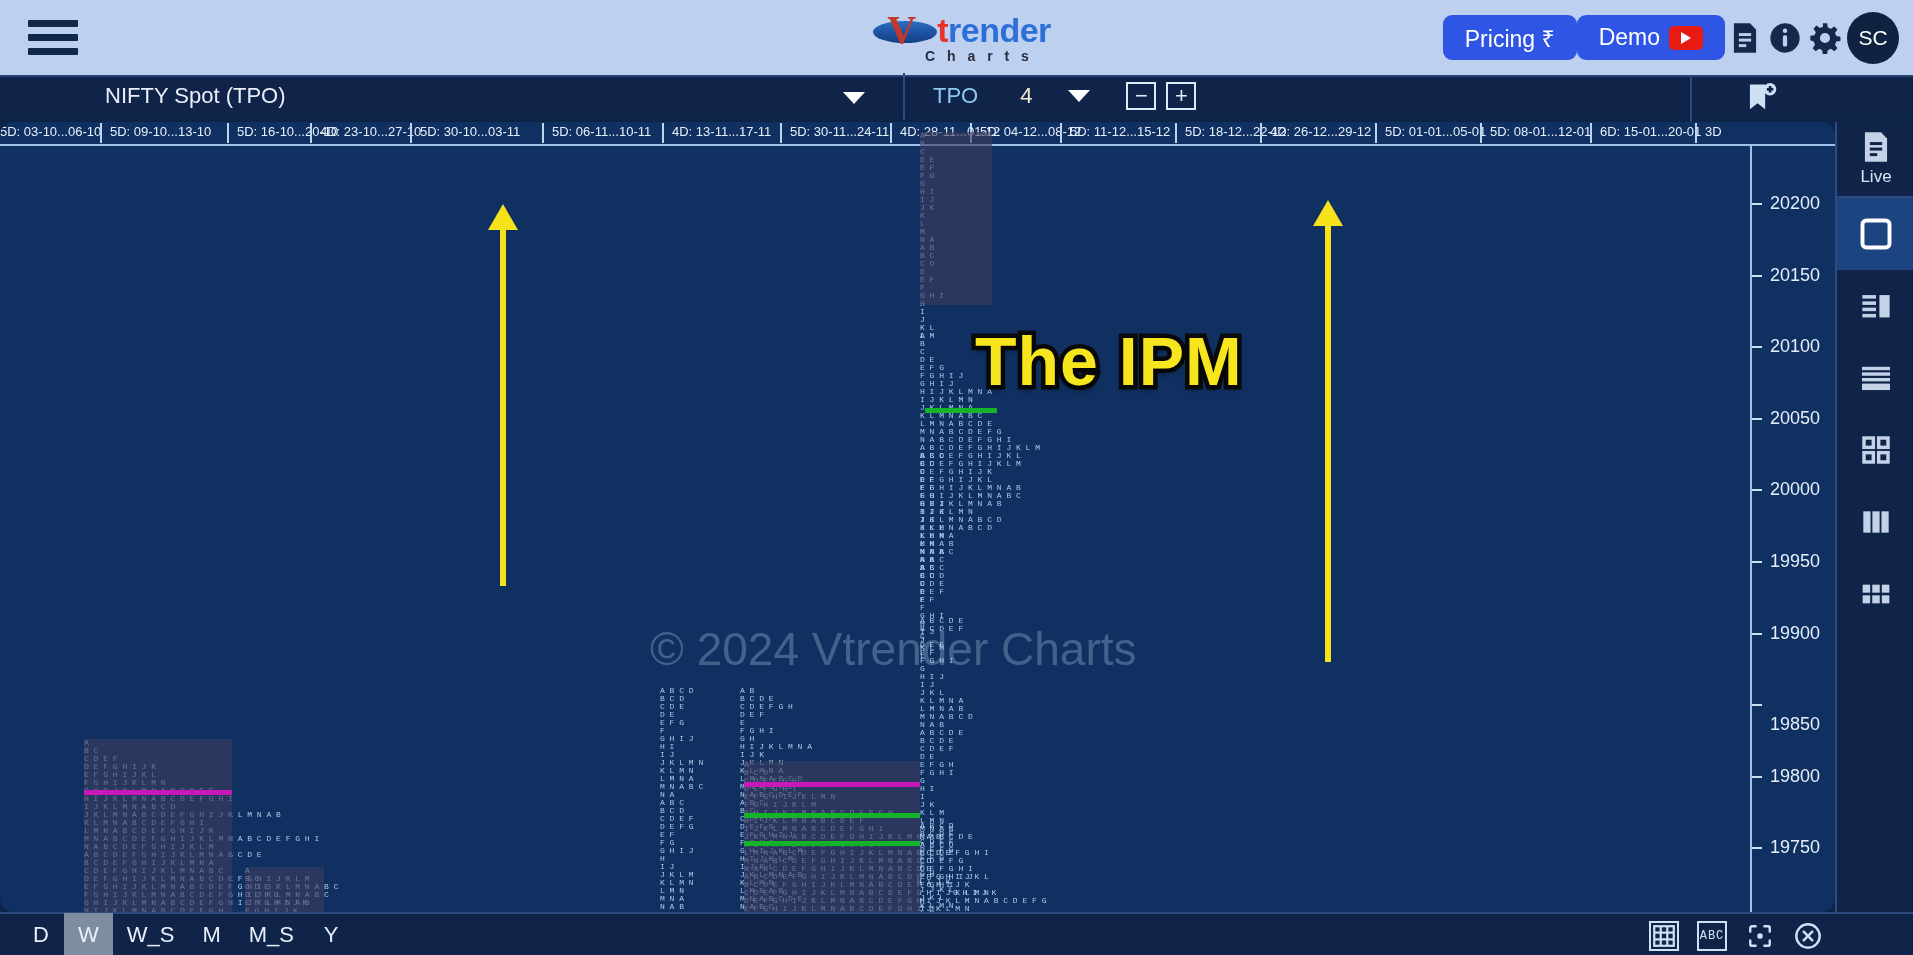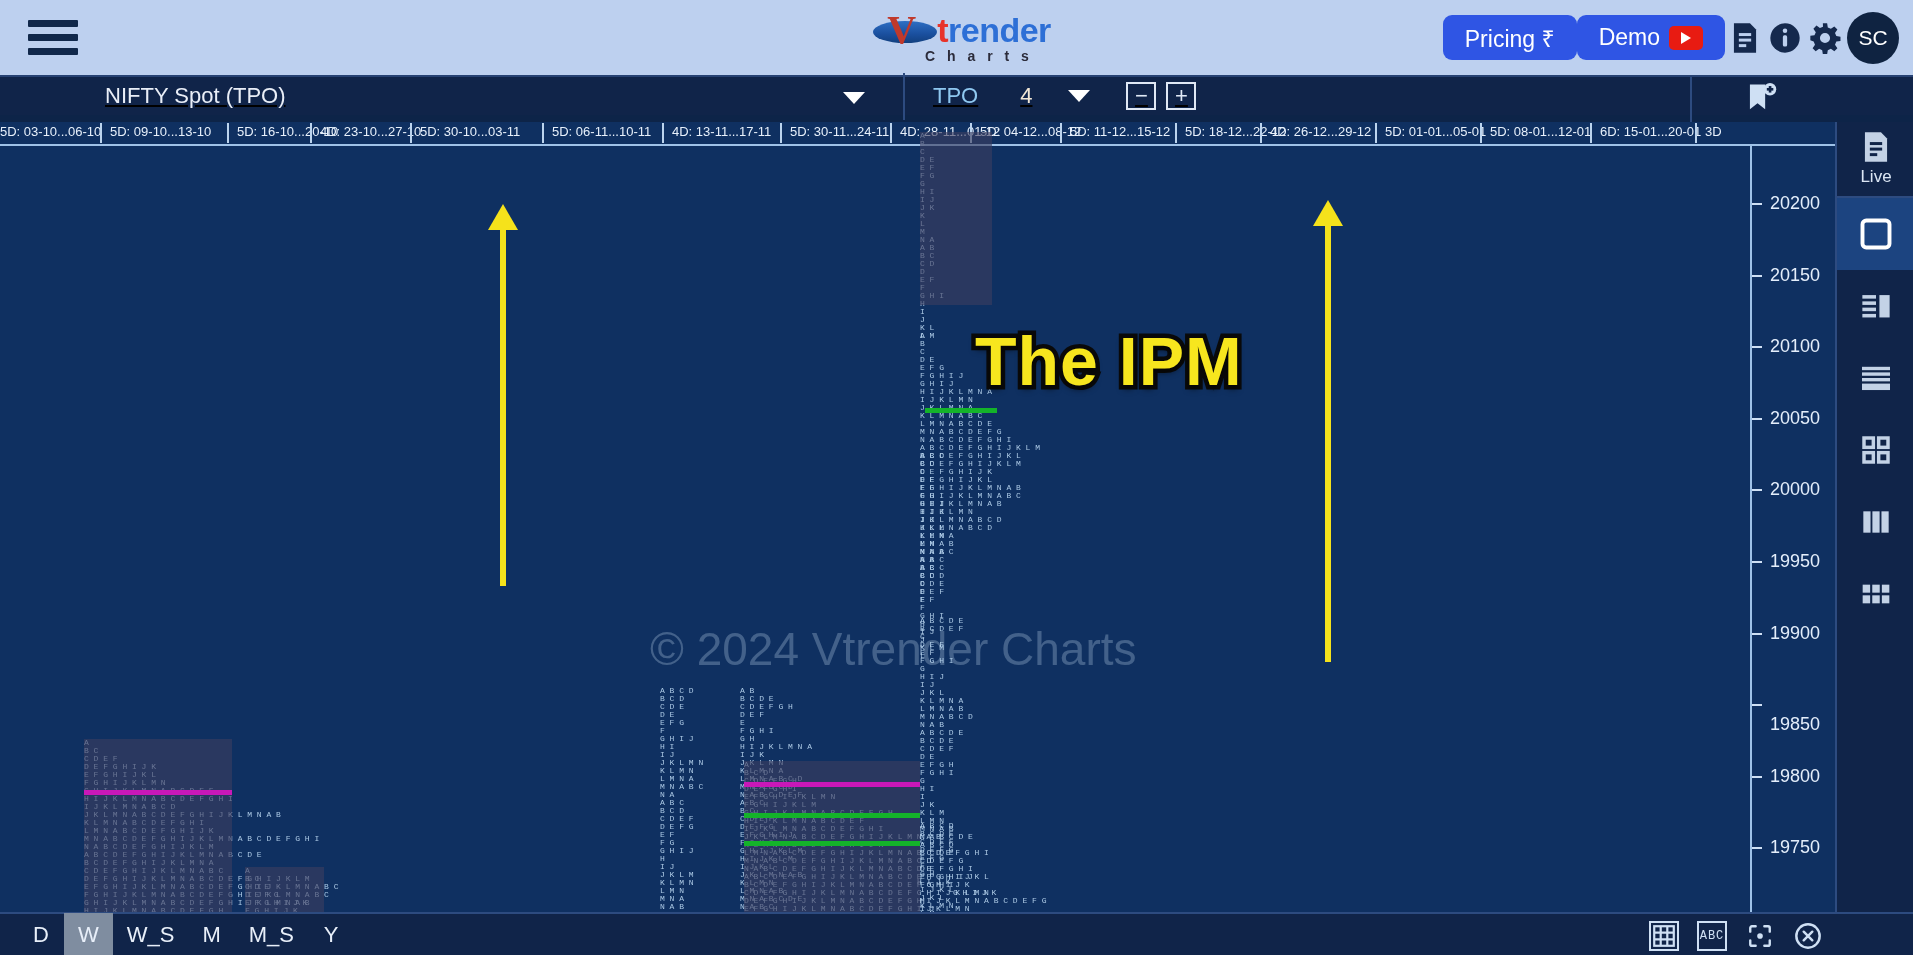--- a/index.html
+++ b/index.html
@@ -80,21 +80,21 @@
     display: flex; align-items: center; justify-content: center;
     font-size: 21px; cursor: pointer; margin-left: 2px;
   }
 
   
   .toolbar {
     position: absolute; left: 0; top: 75px;
     width: 1913px; height: 40px;
     background: #102449;
     border-top: 2px solid #274273;
-    display: flex; align-items: center; text-decoration: underline;
+    display: flex; align-items: center;
   }
   .sym-select {
     width: 905px; height: 47px;
     display: flex; align-items: center;
     border-right: 2px solid #2d4b80;
     position: relative; cursor: pointer;
   }
   .sym-label { margin-left: 105px; color: #e9eef7; font-size: 22px; }
   .caret {
     position: absolute; right: 38px; top: 19px;
@@ -126,20 +126,21 @@
     display: flex; align-items: center; justify-content: center;
     border-left: 2px solid #2d4b80; cursor: pointer;
   }
 
   
   .chart-area {
     position: absolute; left: 0; top: 122px;
     width: 1835px; height: 790px;
     background: #0f3061;
     overflow: hidden;
+    border-radius: 14px;
   }
   .date-axis {
     position: absolute; left: 0; top: 0; width: 1835px; height: 24px;
     border-bottom: 2px solid #9fc2e8;
     overflow: hidden;
   }
   .date-lbl {
     position: absolute; top: 2px;
     color: #e7f0fb; font-size: 13px;
     white-space: nowrap;

